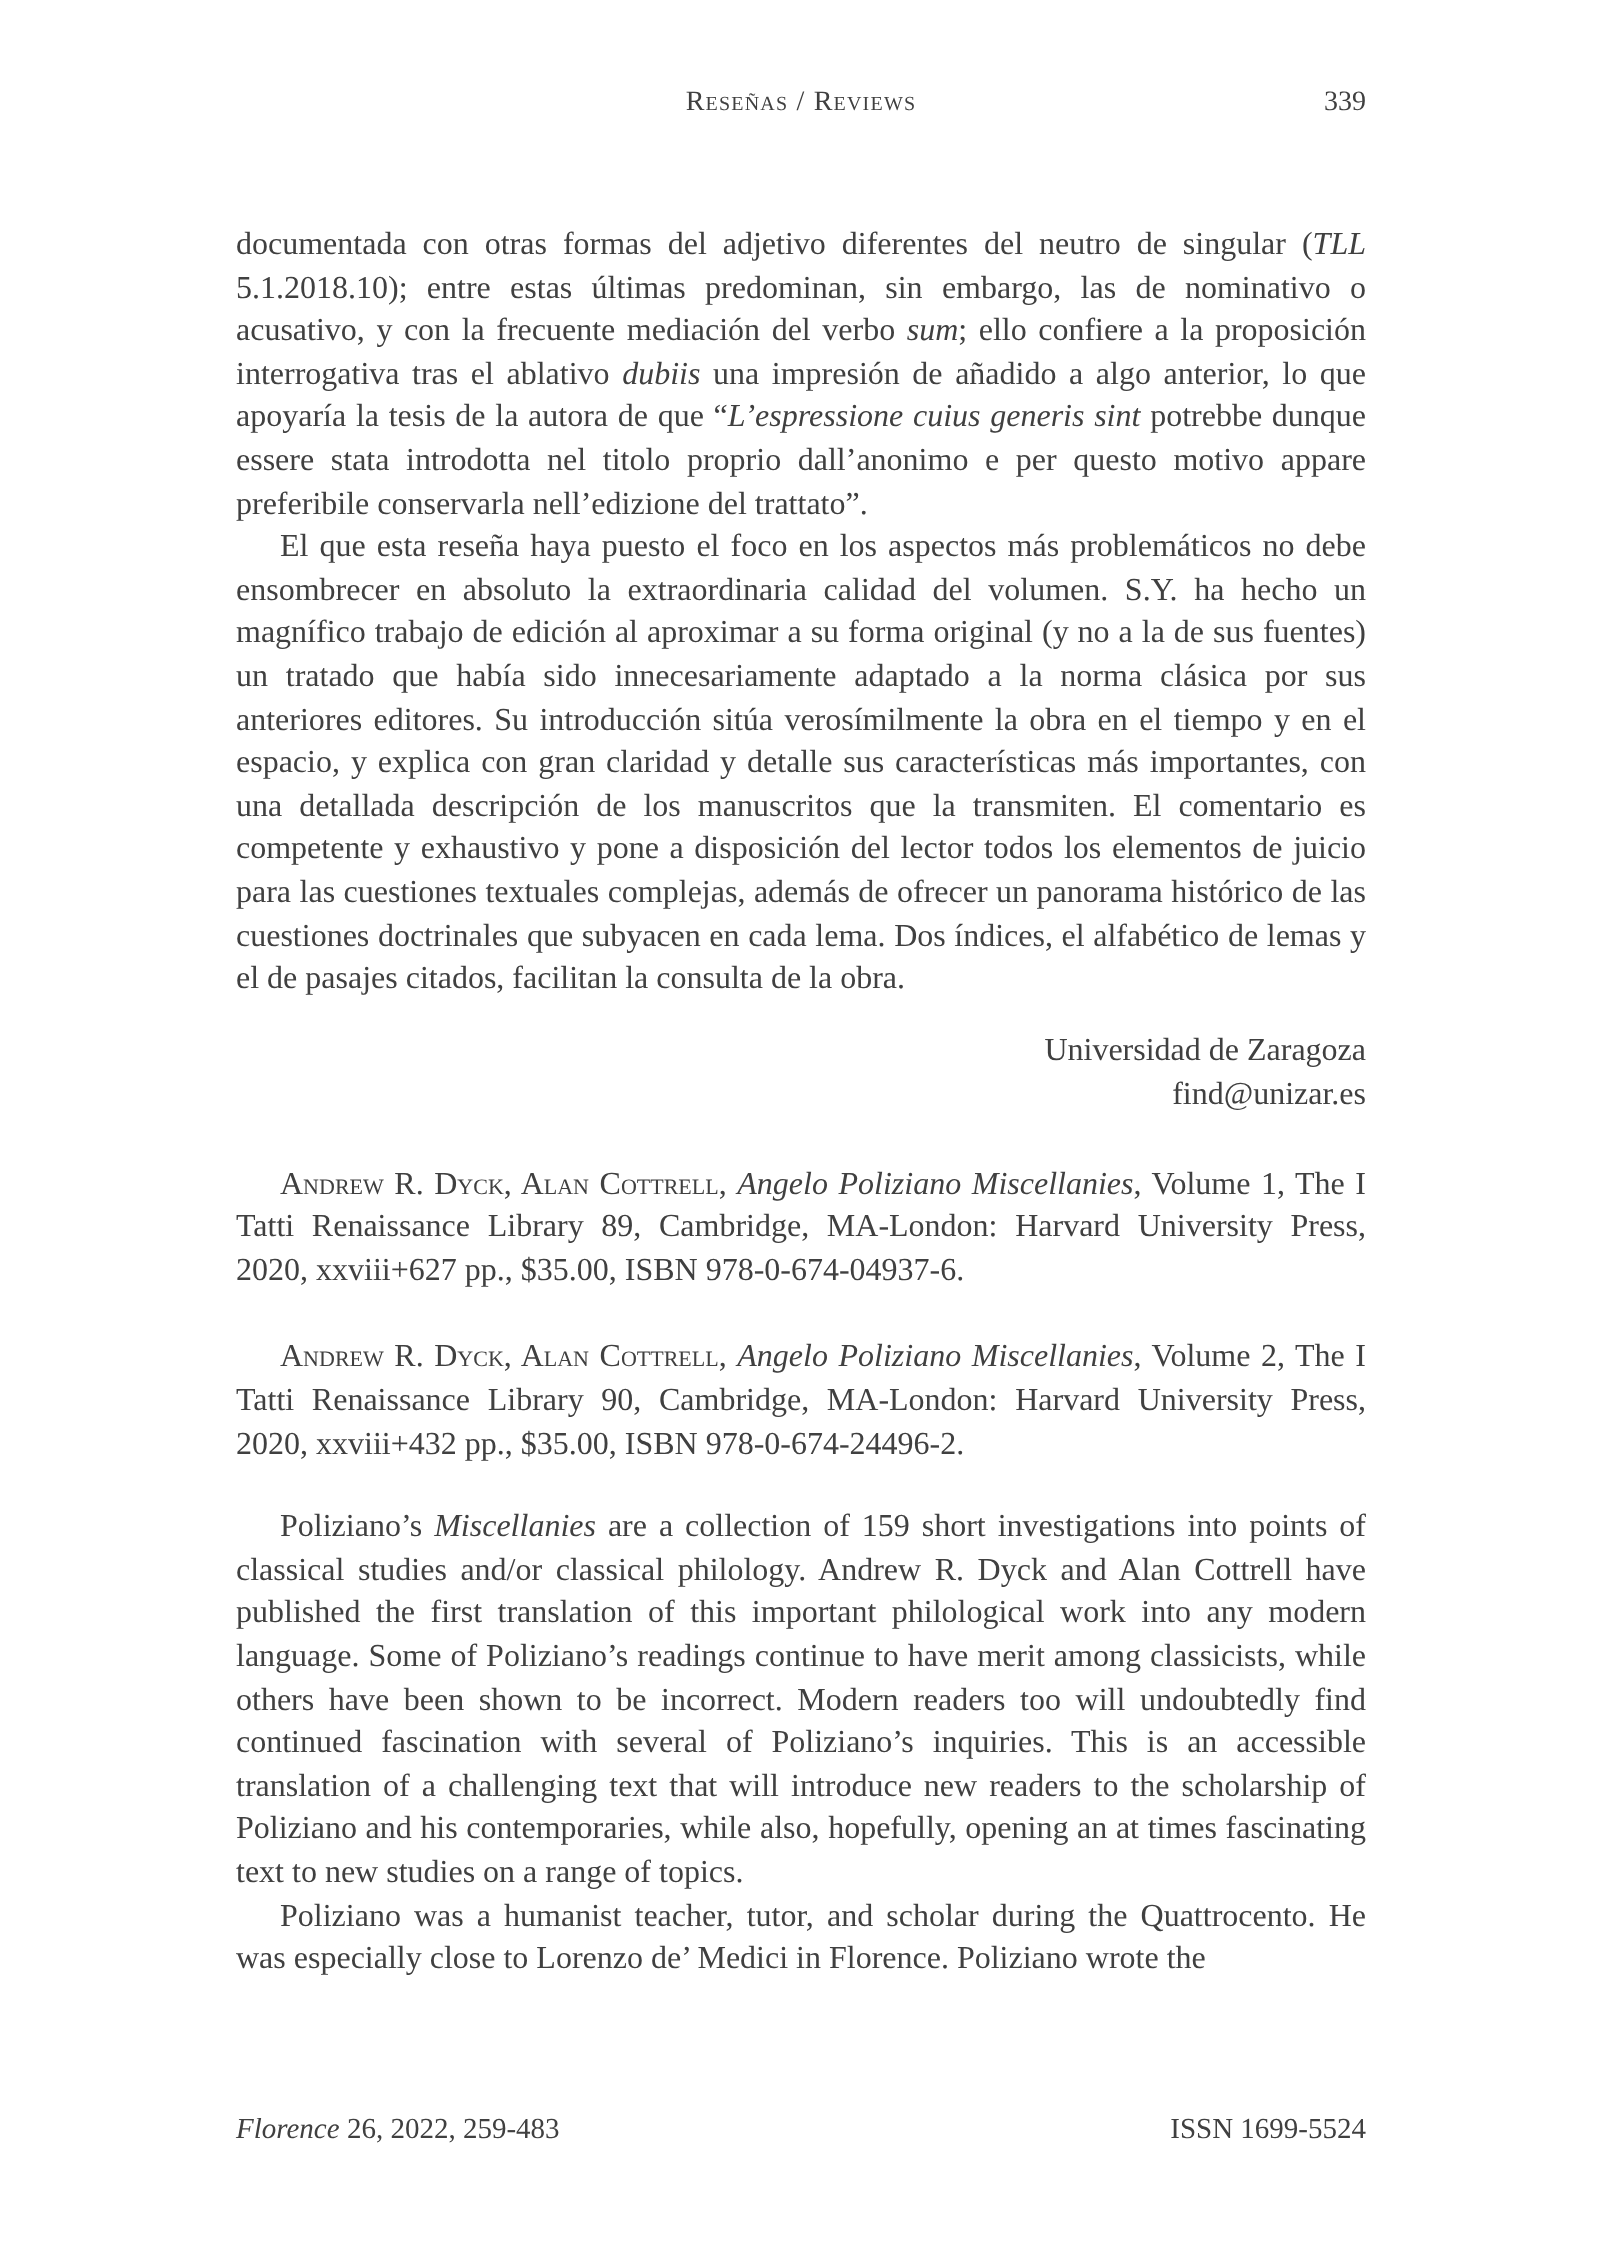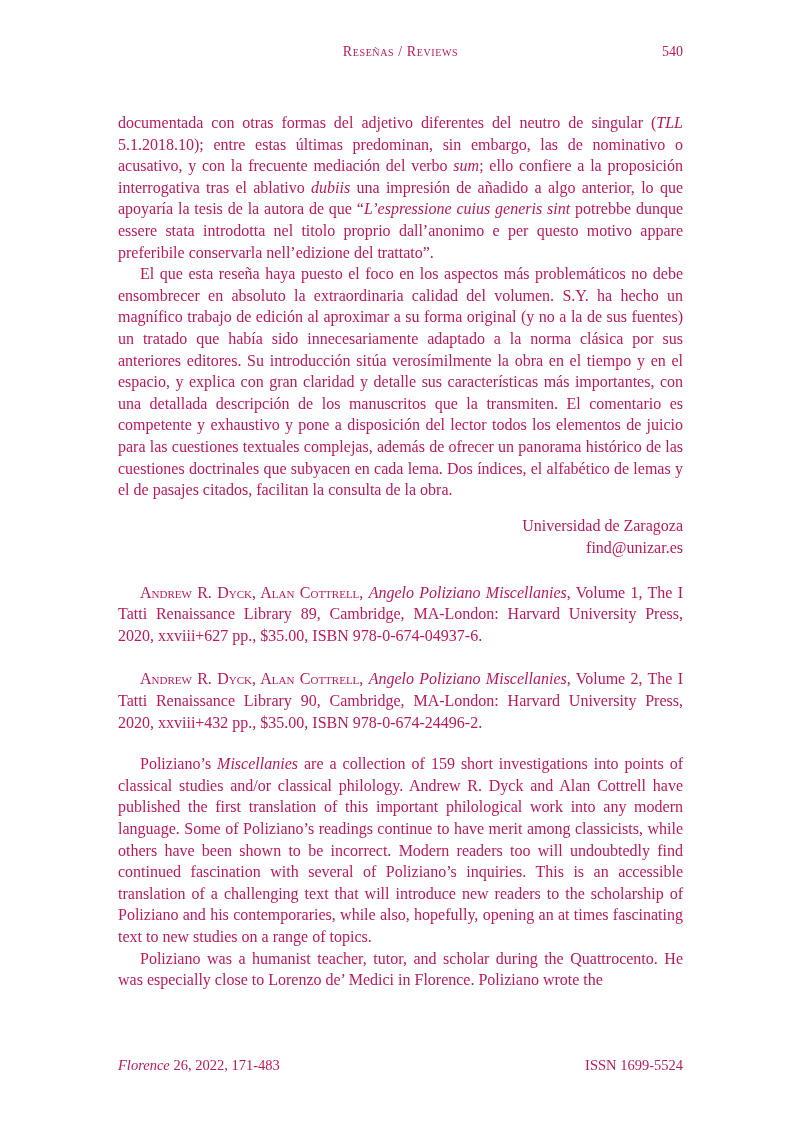--- a/index.html
+++ b/index.html
@@ -6,21 +6,21 @@
     margin: 0;
     padding: 0;
     background: #ffffff;
   }
   .page {
     position: relative;
     width: 800px;
     height: 1129px;
     background: #ffffff;
     font-family: "Liberation Serif", "DejaVu Serif", serif;
-    color: #be185d;
+    color: #404040;
     overflow: hidden;
   }
   .sc { font-variant: small-caps; }
 
   .page-header {
     position: absolute;
     top: 44px;
     left: 118px;
     width: 565px;
     font-size: 14px;
@@ -66,21 +66,21 @@
     justify-content: space-between;
   }
 </style>
 </head>
 <body>
 
 <div class="page">
 
   <header class="page-header">
     <div class="running-title sc">Reseñas / Reviews</div>
-    <div class="page-number">540</div>
+    <div class="page-number">339</div>
   </header>
 
   <main class="content">
 
     <p class="para"><span>documentada con otras formas del adjetivo diferentes del neutro de singular (</span><span style="font-style: italic;">TLL</span><span> 5.1.2018.10); entre estas últimas predominan, sin embargo, las de nominativo o acusativo, y con la frecuente mediación del verbo </span><span style="font-style: italic;">sum</span><span>; ello confiere a la proposición interrogativa tras el ablativo </span><span style="font-style: italic;">dubiis</span><span> una impresión de añadido a algo anterior, lo que apoyaría la tesis de la autora de que “</span><span style="font-style: italic;">L’espressione cuius generis sint</span><span> potrebbe dunque essere stata introdotta nel titolo proprio dall’anonimo e per questo motivo appare preferibile conservarla nell’edizione del trattato”.</span></p>
 
     <p class="para indent"><span>El que esta reseña haya puesto el foco en los aspectos más problemáticos no debe ensombrecer en absoluto la extraordinaria calidad del volumen. S.Y. ha hecho un magnífico trabajo de edición al aproximar a su forma original (y no a la de sus fuentes) un tratado que había sido innecesariamente adaptado a la norma clásica por sus anteriores editores. Su introducción sitúa verosímilmente la obra en el tiempo y en el espacio, y explica con gran claridad y detalle sus características más importantes, con una detallada descripción de los manuscritos que la transmiten. El comentario es competente y exhaustivo y pone a disposición del lector todos los elementos de juicio para las cuestiones textuales complejas, además de ofrecer un panorama histórico de las cuestiones doctrinales que subyacen en cada lema. Dos índices, el alfabético de lemas y el de pasajes citados, facilitan la consulta de la obra.</span></p>
 
     <div class="signature">
       <div class="sig-affiliation">Universidad de Zaragoza</div>
@@ -91,17 +91,17 @@
 
     <p class="para indent review-heading"><span style="font-variant: small-caps;">Andrew R. Dyck, Alan Cottrell</span><span>, </span><span style="font-style: italic;">Angelo Poliziano Miscellanies</span><span>, Volume 2, The I Tatti Renaissance Library 90, Cambridge, MA-London: Harvard University Press, 2020, xxviii+432 pp., $35.00, ISBN 978-0-674-24496-2.</span></p>
 
     <p class="para indent review-body-first"><span>Poliziano’s </span><span style="font-style: italic;">Miscellanies</span><span> are a collection of 159 short investigations into points of classical studies and/or classical philology. Andrew R. Dyck and Alan Cottrell have published the first translation of this important philological work into any modern language. Some of Poliziano’s readings continue to have merit among classicists, while others have been shown to be incorrect. Modern readers too will undoubtedly find continued fascination with several of Poliziano’s inquiries. This is an accessible translation of a challenging text that will introduce new readers to the scholarship of Poliziano and his contemporaries, while also, hopefully, opening an at times fascinating text to new studies on a range of topics.</span></p>
 
     <p class="para indent"><span>Poliziano was a humanist teacher, tutor, and scholar during the Quattrocento. He was especially close to Lorenzo de’ Medici in Florence. Poliziano wrote the</span></p>
 
   </main>
 
   <footer class="page-footer">
-    <div class="footer-left"><span style="font-style: italic;">Florence</span><span> 26, 2022, 171-483</span></div>
+    <div class="footer-left"><span style="font-style: italic;">Florence</span><span> 26, 2022, 259-483</span></div>
     <div class="footer-right">ISSN 1699-5524</div>
   </footer>
 
 </div>
 
 </body></html>

